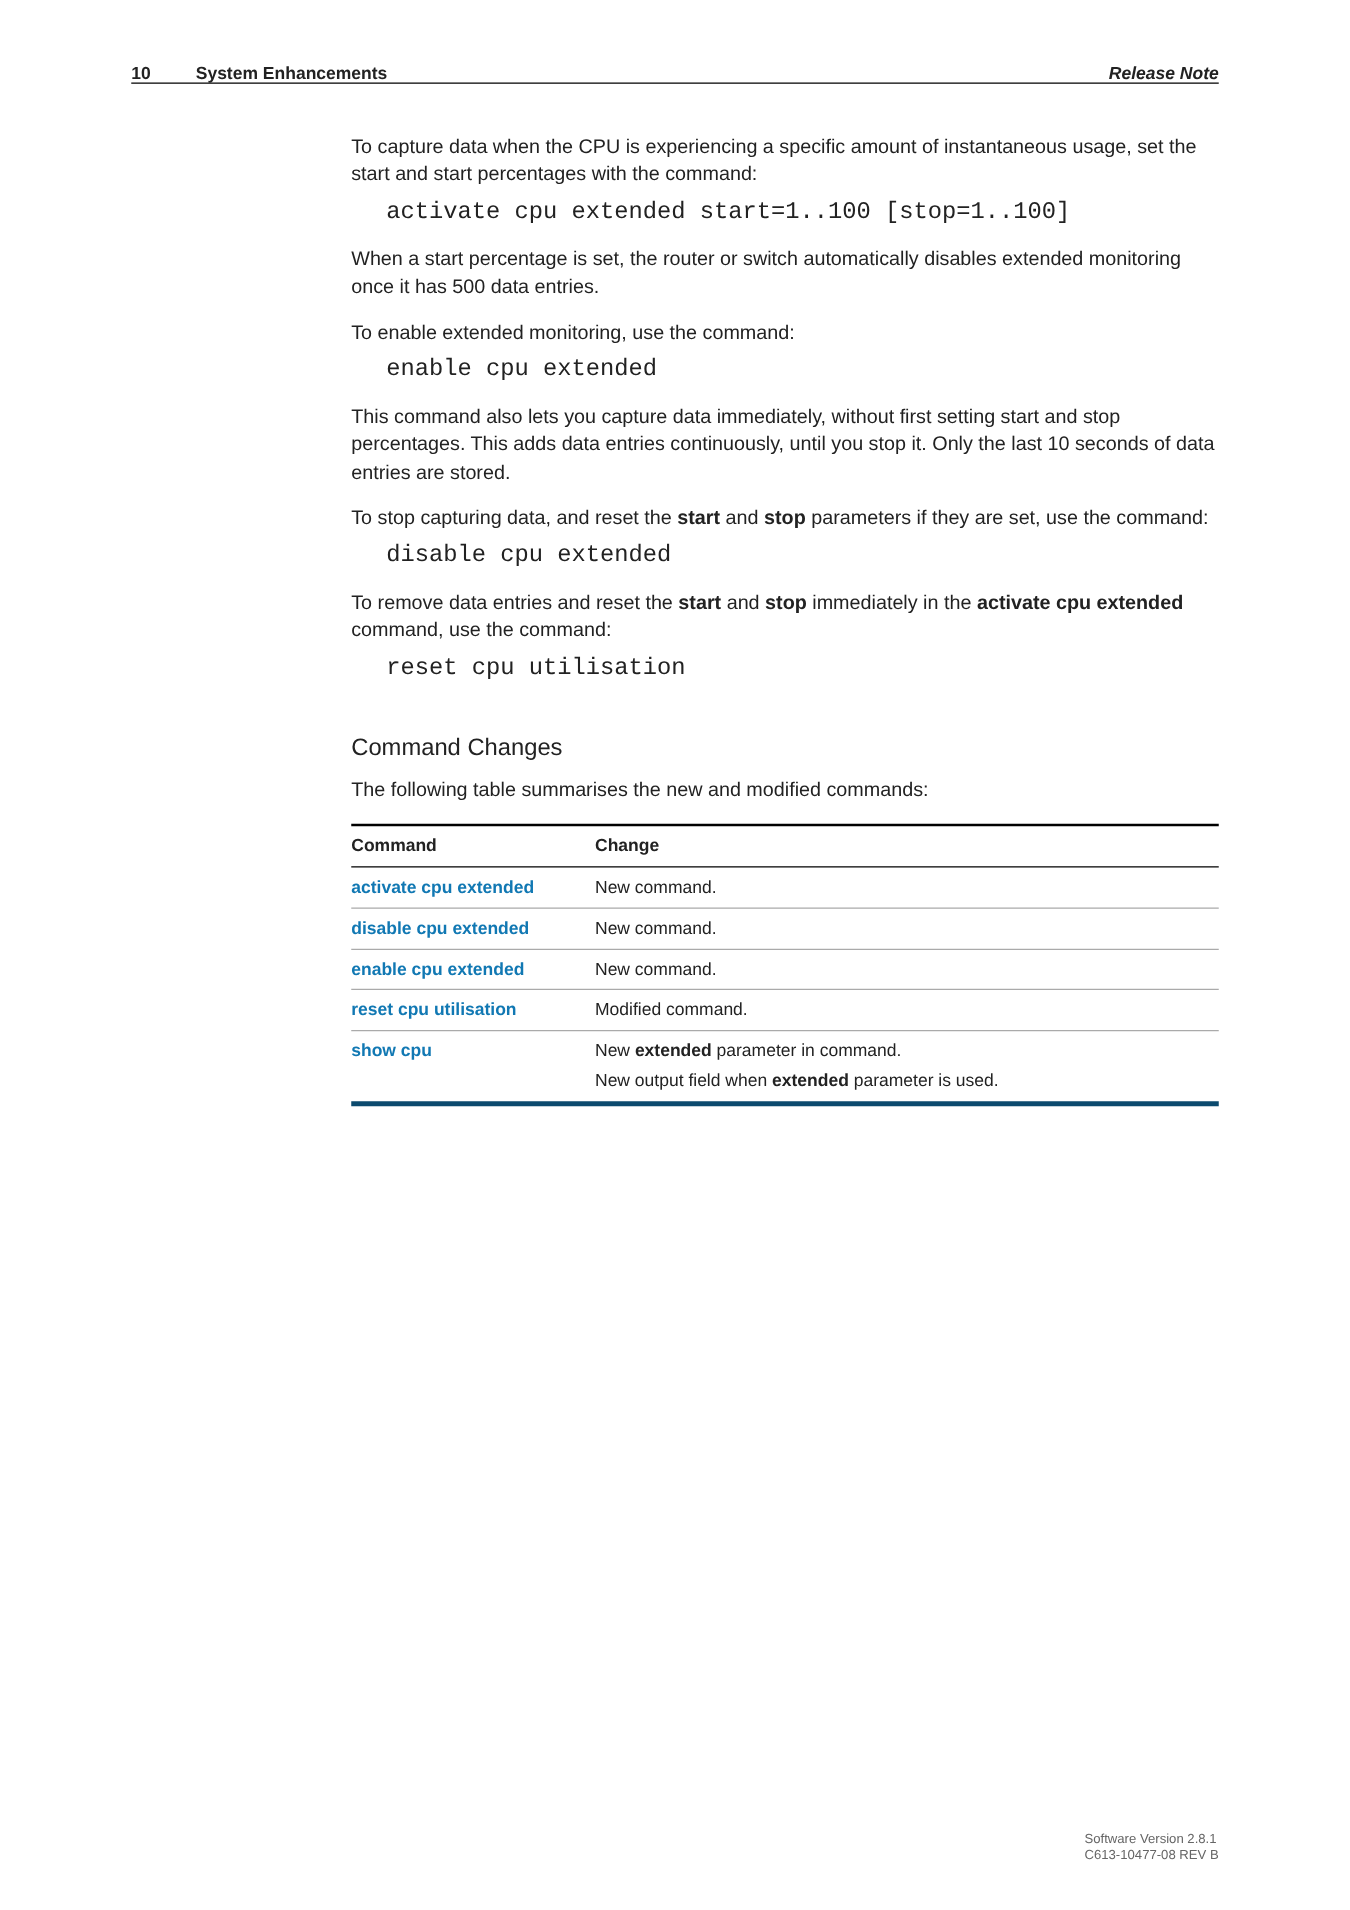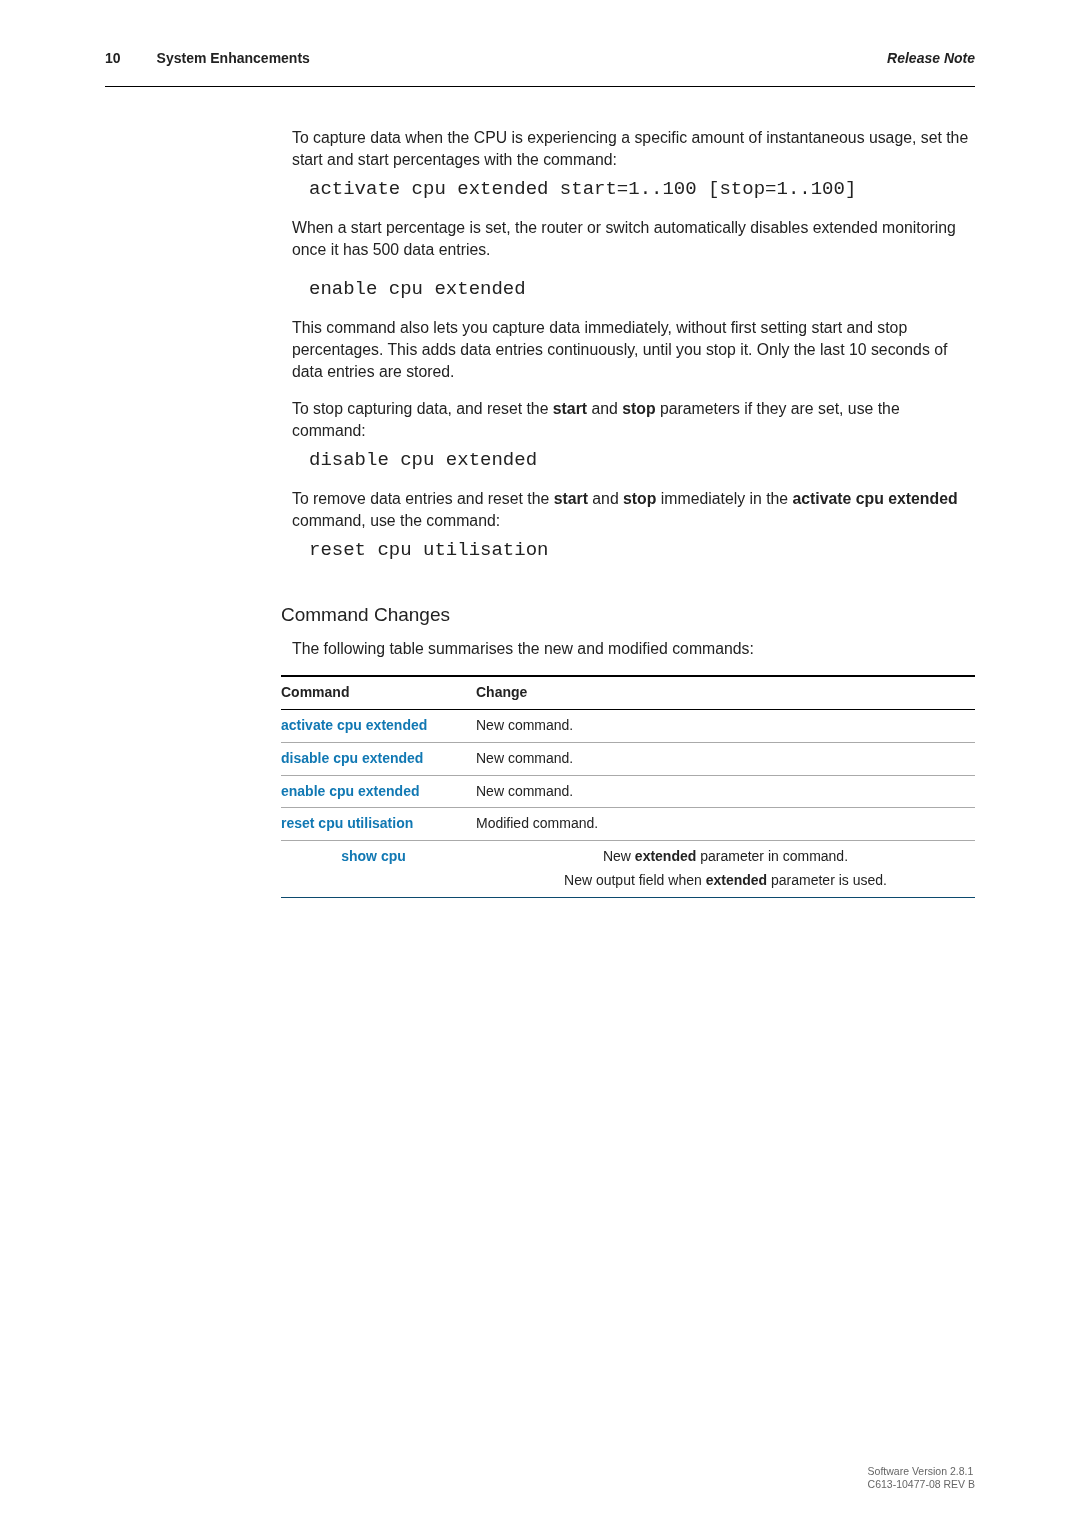--- a/index.html
+++ b/index.html
@@ -16,37 +16,37 @@
     box-sizing: border-box;
     height: 100%;
     position: relative;
   }
   .header {
     display: flex;
     justify-content: space-between;
     font-size: 14px;
     font-weight: 600;
     border-bottom: 1.5px solid #000;
-    padding-bottom: 20px;
+    padding-bottom: 0;
     margin-bottom: 40px;
   }
   .header .left {
     display: flex;
     gap: 36px;
   }
   .header .pageno { font-weight: 700; }
   .header .section { font-weight: 700; }
   .header .doctype { font-weight: 700; font-style: italic; }
   .content {
     margin-left: 176px;
     font-size: 15.8px;
     line-height: 1.42;
     color: #222;
   }
-  .content p { margin: 0 0 14px 11px; }
+  .content p { margin: 0 0 14px 0; }
   .content p.tight { margin-bottom: 4px; }
   .code {
     font-family: "Courier New", monospace;
     font-size: 19px;
     margin: 4px 0 14px 28px;
     display: block;
     white-space: pre;
   }
   .content strong { font-weight: 700; }
   h2.cmdchanges {
@@ -65,21 +65,21 @@
     font-weight: 700;
     padding: 6px 0;
     border-top: 2px solid #000;
     border-bottom: 1px solid #000;
   }
   table.cmds td {
     padding: 6px 0;
     border-bottom: 1px solid #aaa;
     vertical-align: top;
   }
-  table.cmds tr:last-child td { border-bottom: 1px solid #0c4a6e; text-align: center; }
+  table.cmds tr:last-child td { border-bottom: 4px solid #0c4a6e; }
   table.cmds th:first-child, table.cmds td:first-child { width: 185px; padding-right:10px;}
   .link { color: #1178b3; font-weight: 700; }
   .footer {
     position: absolute;
     right: 105px;
     bottom: 36px;
     font-size: 10.5px;
     color: #666;
     text-align: left;
     line-height: 1.3;
@@ -96,20 +96,21 @@
       <span class="section">System Enhancements</span>
     </div>
     <span class="doctype">Release Note</span>
   </div>
 
   <div class="content">
     <p class="tight">To capture data when the CPU is experiencing a specific amount of instantaneous usage, set the start and start percentages with the command:</p>
     <span class="code">activate cpu extended start=1..100 [stop=1..100]</span>
     <p>When a start percentage is set, the router or switch automatically disables extended monitoring once it has 500 data entries.</p>
 
+    <p class="tight">To enable extended monitoring, use the command:</p>
     <span class="code">enable cpu extended</span>
     <p>This command also lets you capture data immediately, without first setting start and stop percentages. This adds data entries continuously, until you stop it. Only the last 10 seconds of data entries are stored.</p>
 
     <p class="tight">
       <span>To stop capturing data, and reset the </span><strong>start</strong><span> and </span><strong>stop</strong><span> parameters if they are set, use the command:</span>
     </p>
     <span class="code">disable cpu extended</span>
 
     <p class="tight">
       <span>To remove data entries and reset the </span><strong>start</strong><span> and </span><strong>stop</strong><span> immediately in the </span><strong>activate cpu extended</strong><span> command, use the command:</span>

